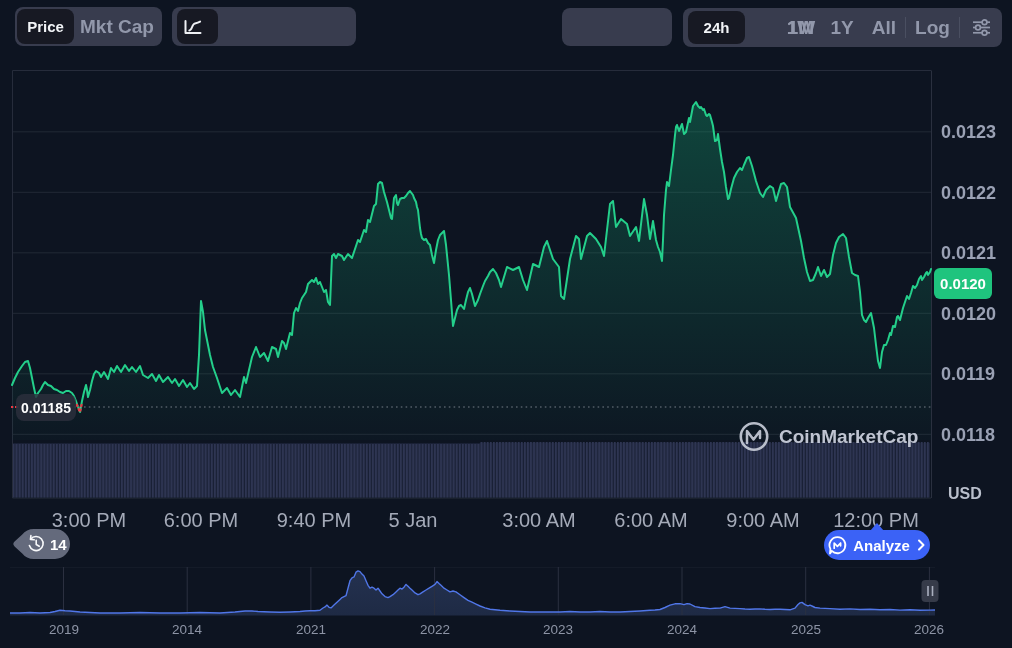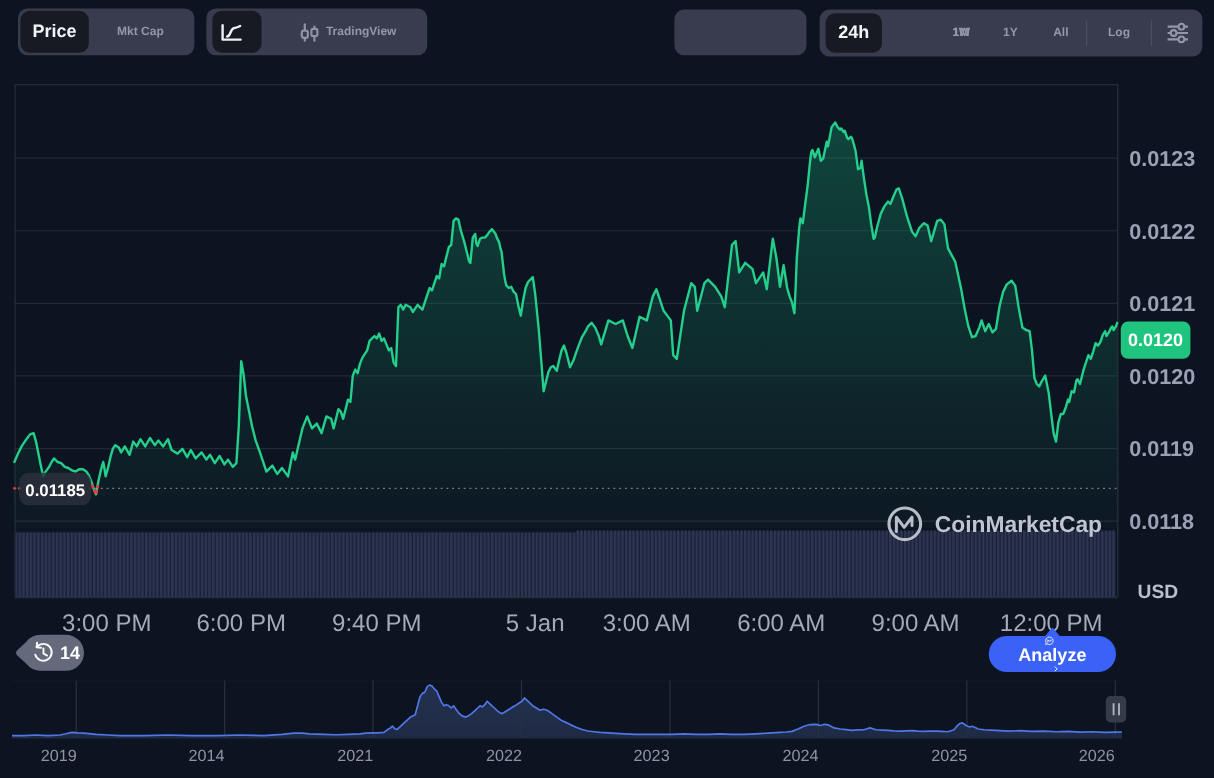--- a/index.html
+++ b/index.html
@@ -3,27 +3,27 @@
 <meta charset="utf-8">
 <style>
 * { margin:0; padding:0; box-sizing:border-box; }
 html,body { width:1012px; height:648px; background:#0d1421; overflow:hidden;
   font-family:"Liberation Sans", sans-serif; }
 #stage { position:relative; width:1012px; height:648px; }
 .seg { position:absolute; background:#383c4e; border-radius:8px; }
 .pill { position:absolute; background:#171923; border-radius:8px;
   display:flex; align-items:center; justify-content:center;
   color:#f2f4f7; font-weight:700; font-size:15px; }
-.segtxt { position:absolute; color:#9298ab; font-weight:700; font-size:10px;
+.segtxt { position:absolute; color:#9298ab; font-weight:700; font-size:19px;
   display:flex; align-items:center; justify-content:center; }
 .ylab { position:absolute; left:941px; width:70px; color:#9aa1b4;
   font-size:18px; font-weight:600; }
 .xlab { position:absolute; top:509px; width:90px; text-align:center;
   color:#a4aab8; font-size:20px; font-weight:400; }
-.yearlab { position:absolute; top:622px; width:60px; 
+.yearlab { position:absolute; top:622px; width:60px; text-align:center;
   color:#8d94a5; font-size:13.5px; font-weight:400; }
 </style>
 </head>
 <body>
 <div id="stage">
 
 <svg width="1012" height="648" viewBox="0 0 1012 648" style="position:absolute;left:0;top:0">
   <defs>
     <linearGradient id="ga" x1="0" y1="70" x2="0" y2="440" gradientUnits="userSpaceOnUse">
       <stop offset="0" stop-color="#16c784" stop-opacity="0.30"></stop>
@@ -86,34 +86,25 @@
 <div class="seg" style="left:15px; top:7px; width:147px; height:39px;"></div>
 <div class="pill" style="left:17px; top:9px; width:57px; height:35px;">Price</div>
 <div class="segtxt" style="left:74px; top:9px; width:86px; height:35px;">Mkt Cap</div>
 
 <div class="seg" style="left:172px; top:7px; width:184px; height:39px;"></div>
 <div class="pill" style="left:177px; top:9px; width:41px; height:35px;"></div>
 <svg width="20" height="16" viewBox="0 0 20 16" fill="none" style="position:absolute; left:184px; top:20px;">
   <path d="M 1.5 1 V 13 H 16.5" stroke="#eef0f4" stroke-width="2" stroke-linecap="round" stroke-linejoin="round"></path>
   <path d="M 5.3 10.4 C 8.4 10.4 7.5 4.3 11 3.4 C 13 3 14.4 2.6 16.1 1.6" stroke="#eef0f4" stroke-width="2" stroke-linecap="round"></path>
 </svg>
-<div class="segtxt" style="left:228px; top:9px; width:124px; height:35px;">
-  <svg width="16" height="18" viewBox="0 0 16 18" fill="none" style="margin-right:6px">
-    <line x1="4" y1="1.5" x2="4" y2="16.5" stroke="#8e94a8" stroke-width="1.8"></line>
-    <rect x="1.5" y="7.5" width="5" height="6" rx="1.5" fill="#383c4e" stroke="#8e94a8" stroke-width="1.8"></rect>
-    <line x1="12" y1="3.5" x2="12" y2="16.5" stroke="#8e94a8" stroke-width="1.8"></line>
-    <rect x="9.5" y="6" width="5" height="6" rx="1.5" fill="#383c4e" stroke="#8e94a8" stroke-width="1.8"></rect>
-  </svg>
-  TradingView
-</div>
 
 <div class="seg" style="left:562px; top:8px; width:110px; height:38px;"></div>
 
 <div class="seg" style="left:683px; top:8px; width:319px; height:39px;"></div>
-<div class="pill" style="left:688px; top:11px; width:47px; height:33px;">24h</div>
+<div class="pill" style="left:688px; top:11px; width:57px; height:33px;">24h</div>
 <div class="segtxt" style="left:741px; top:8px; width:32px; height:39px;margin-left:44px;">1W</div>
 <div class="segtxt" style="left:785px; top:8px; width:32px; height:39px;">1M</div>
 <div class="segtxt" style="left:827px; top:8px; width:30px; height:39px;">1Y</div>
 <div class="segtxt" style="left:869px; top:8px; width:30px; height:39px;">All</div>
 <div style="position:absolute; left:905px; top:17px; width:1px; height:21px; background:#4a4f61;"></div>
 <div class="segtxt" style="left:916px; top:8px; width:33px; height:39px;">Log</div>
 <div style="position:absolute; left:959px; top:17px; width:1px; height:21px; background:#4a4f61;"></div>
 <div style="position:absolute; left:972px; top:18px;">
   <svg width="19" height="19" viewBox="0 0 19 19" fill="none">
     <line x1="1" y1="4.2" x2="18" y2="4.2" stroke="#9298ab" stroke-width="1.7"></line>
@@ -136,42 +127,42 @@
   display:flex; align-items:center; justify-content:center;">0.0120</div>
 <div class="ylab" style="top:485px; color:#b9bfcc; font-weight:700; font-size:16px; left:948px;">USD</div>
 
 <div style="position:absolute; left:16px; top:394px; width:60px; height:27px; background:rgba(44,48,61,0.82);
   border-radius:8px; color:#ffffff; font-weight:700; font-size:14px;
   display:flex; align-items:center; justify-content:center;">0.01185</div>
 
 <div class="xlab" style="left:44px">3:00 PM</div>
 <div class="xlab" style="left:156px">6:00 PM</div>
 <div class="xlab" style="left:269px">9:40 PM</div>
-<div class="xlab" style="left:401px">5 Jan</div>
+<div class="xlab" style="left:368px">5 Jan</div>
 <div class="xlab" style="left:494px">3:00 AM</div>
 <div class="xlab" style="left:606px">6:00 AM</div>
 <div class="xlab" style="left:718px">9:00 AM</div>
 <div class="xlab" style="left:831px">12:00 PM</div>
 
 <svg width="64" height="32" viewBox="0 0 64 32" style="position:absolute; left:9px; top:528px;">
   <path d="M 25 1 L 46 1 A 15 15 0 0 1 46 31 L 25 31 A 15 15 0 0 1 13 25.2 L 5.6 18.4 Q 3 16 5.6 13.6 L 13 6.8 A 15 15 0 0 1 25 1 Z" fill="#868ca0" fill-opacity="0.72"></path>
   <g stroke="#f8f9fb" stroke-width="1.6" fill="none" stroke-linecap="round" stroke-linejoin="round">
     <path d="M 21.6 11.2 A 7 7 0 1 1 20.4 17.6"></path>
     <path d="M 21.9 7.6 L 21.5 11.4 L 25.2 11.8"></path>
     <path d="M 27.2 12.3 L 27.2 16.5 L 30.2 18.3"></path>
   </g>
   <text x="41" y="21.5" font-family="Liberation Sans, sans-serif" font-size="15" font-weight="700" fill="#ffffff">14</text>
 </svg>
 
 <div style="position:absolute; left:870px; top:523px; width:0; height:0;
   border-left:7px solid transparent; border-right:7px solid transparent;
   border-bottom:8px solid #3b62f6;"></div>
 <div style="position:absolute; left:824px; top:530px; width:106px; height:30px; background:#3b62f6;
   border-radius:15px; color:#fff; display:flex; align-items:center; justify-content:center;
-  font-size:15px; font-weight:700;flex-direction:column;">
+  font-size:15px; font-weight:700;">
   <svg width="21" height="21" viewBox="0 0 21 21" fill="none" style="margin-right:5px;">
     <path d="M 10.5 2.2 A 8 8 0 1 1 4.8 15.9 L 3 18.6 L 3.4 13.9 A 8 8 0 0 1 10.5 2.2 Z" stroke="#fff" stroke-width="1.8" stroke-linejoin="round"></path>
     <path d="M 7.2 13.2 L 7.2 8 L 10.4 11.4 L 13.6 8 L 13.6 10.8" stroke="#fff" stroke-width="1.7" stroke-linecap="round" stroke-linejoin="round"></path>
   </svg>
   Analyze
   <svg width="12" height="12" viewBox="0 0 12 12" fill="none" style="margin-left:5px;">
     <path d="M 4 1.5 L 8.5 6 L 4 10.5" stroke="#fff" stroke-width="2" stroke-linecap="round" stroke-linejoin="round"></path>
   </svg>
 </div>
 

